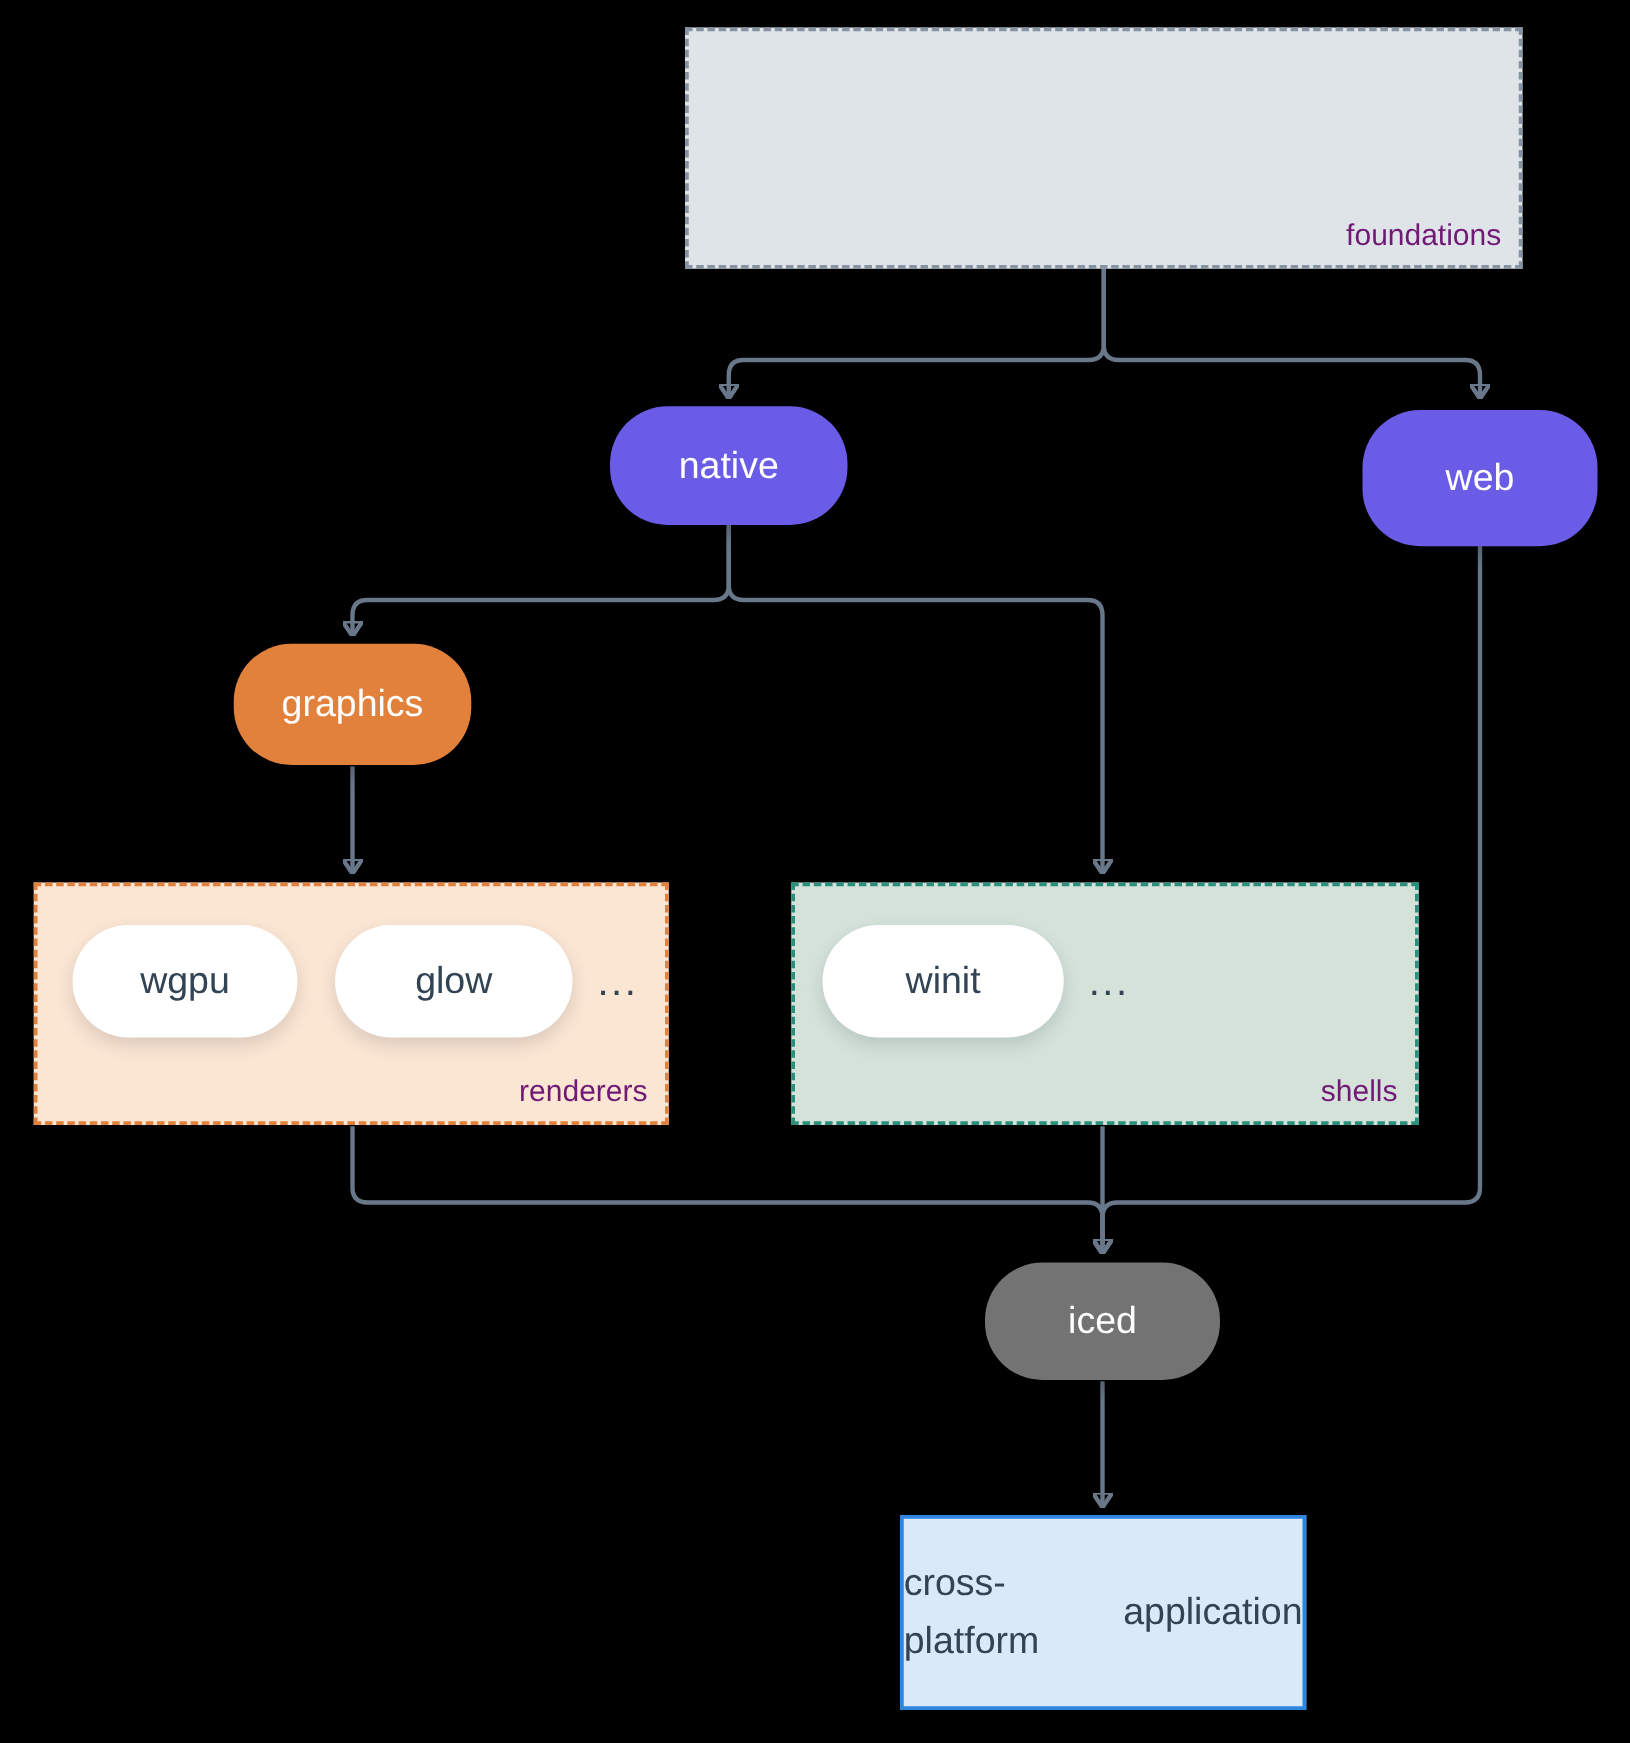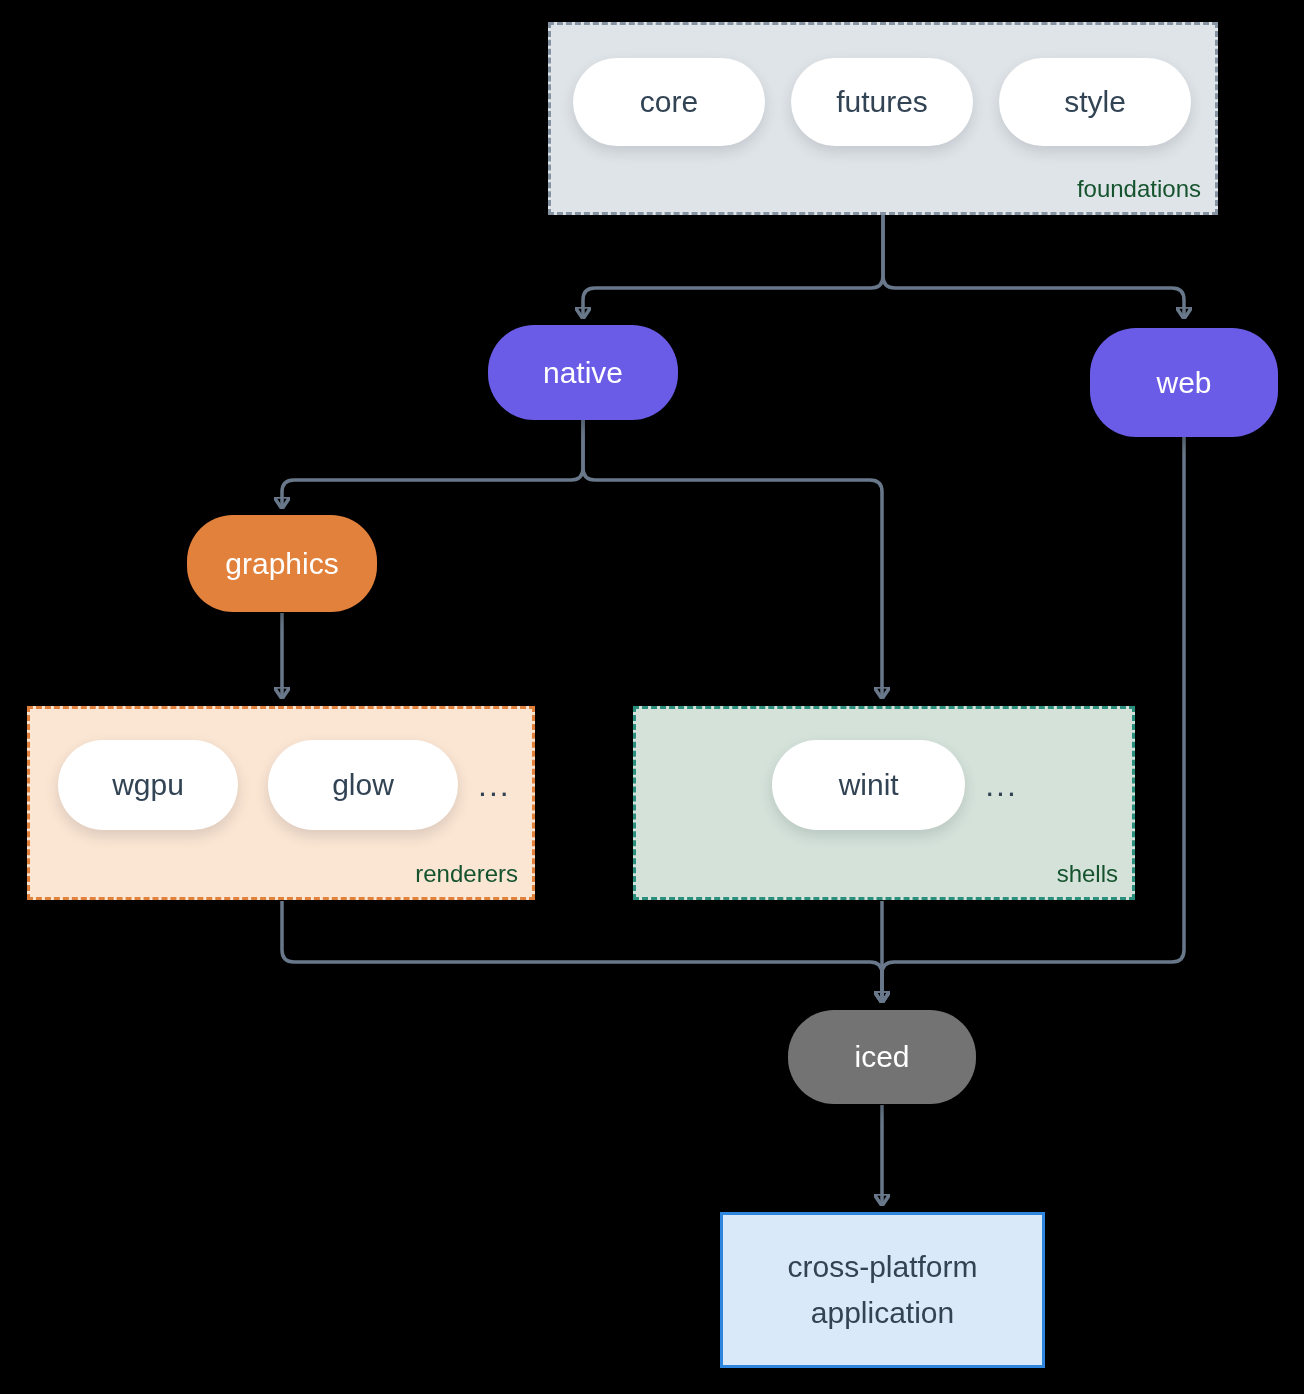--- a/index.html
+++ b/index.html
@@ -22,27 +22,27 @@
   .group-renderers {
     left: 27px; top: 706px; width: 508px; height: 194px;
     background: #fbe5d3; border: 3px dashed #e2813c;
   }
   .group-shells {
     left: 633px; top: 706px; width: 502px; height: 194px;
     background: #d4e2da; border: 3px dashed #2a8f7c;
   }
   .group-label {
     position: absolute; right: 14px; bottom: 9px;
-    font-size: 24px; color: #14532d; margin-top: 45px;
+    font-size: 24px; color: #701a75; margin-top: 45px;
   }
 
   .pill-row { display: flex; align-items: flex-start; }
   .row-foundations { margin: 33px 24px 0 22px; justify-content: space-between; }
   .row-renderers  { margin: 31px 0 0 28px; }
-  .row-shells     { margin: 31px 0 0 22px; justify-content: center; }
+  .row-shells     { margin: 31px 0 0 22px; }
 
   .pill {
     display: flex; align-items: center; justify-content: center;
     background: #ffffff; color: #324354;
     border-radius: 999px; font-size: 30px;
     box-shadow: 0 6px 14px rgba(40,50,60,0.15);
     box-sizing: border-box;
   }
   .row-foundations .pill { height: 88px; }
   .p-core    { width: 192px; }
@@ -61,21 +61,21 @@
     box-shadow: 0 6px 14px rgba(0,0,0,0.25);
   }
   .node-native   { left: 488px;  top: 325px;  width: 190px; height: 95px; background: #6a5ce7; }
   .node-web      { left: 1090px; top: 328px;  width: 188px; height: 109px; background: #6a5ce7; }
   .node-graphics { left: 187px;  top: 515px;  width: 190px; height: 97px; background: #e2813c; }
   .node-iced     { left: 788px;  top: 1010px; width: 188px; height: 94px; background: #737373; }
 
   .app-box {
     position: absolute; left: 720px; top: 1212px; width: 325px; height: 156px;
     background: #d9e9f9; border: 3px solid #2e86de; box-sizing: border-box;
-    display: flex; flex-direction: column; align-items: center; justify-content: center;
+    display: flex; flex-direction: row; align-items: center; justify-content: center;
     font-size: 30px; line-height: 1.55; color: #324354;
   }
 </style>
 </head>
 <body>
 
 <div class="stage">
 
   <svg class="edges" viewBox="0 0 1304 1394" xmlns="http://www.w3.org/2000/svg">
     <defs>
@@ -88,31 +88,20 @@
     <path d="M583 420 V468 Q583 480 571 480 H294 Q282 480 282 492 V508" marker-end="url(#arrow)"></path>
     <path d="M583 420 V468 Q583 480 595 480 H870 Q882 480 882 492 V698" marker-end="url(#arrow)"></path>
     <path d="M282 613 V698" marker-end="url(#arrow)"></path>
     <path d="M282 901 V950 Q282 962 294 962 H870 Q882 962 882 974 V1002" marker-end="url(#arrow)"></path>
     <path d="M1184 419 V950 Q1184 962 1172 962 H894 Q882 962 882 974 V1002" marker-end="url(#arrow)"></path>
     <path d="M882 901 V1002" marker-end="url(#arrow)"></path>
     <path d="M882 1105 V1205" marker-end="url(#arrow)"></path>
   </svg>
 
   <div class="group group-foundations">
-    <div class="pill-row row-foundations">
-      <div class="pill p-core">
-        <span>core</span>
-      </div>
-      <div class="pill p-futures">
-        <span>futures</span>
-      </div>
-      <div class="pill p-style">
-        <span>style</span>
-      </div>
-    </div>
     <div class="group-label">foundations</div>
   </div>
 
   <div class="node node-native">
     <span>native</span>
   </div>
   <div class="node node-web">
     <span>web</span>
   </div>
 

